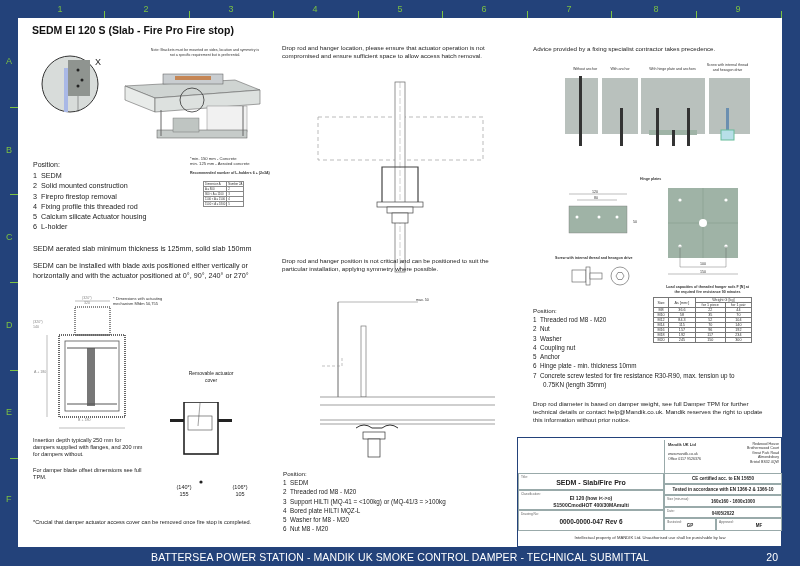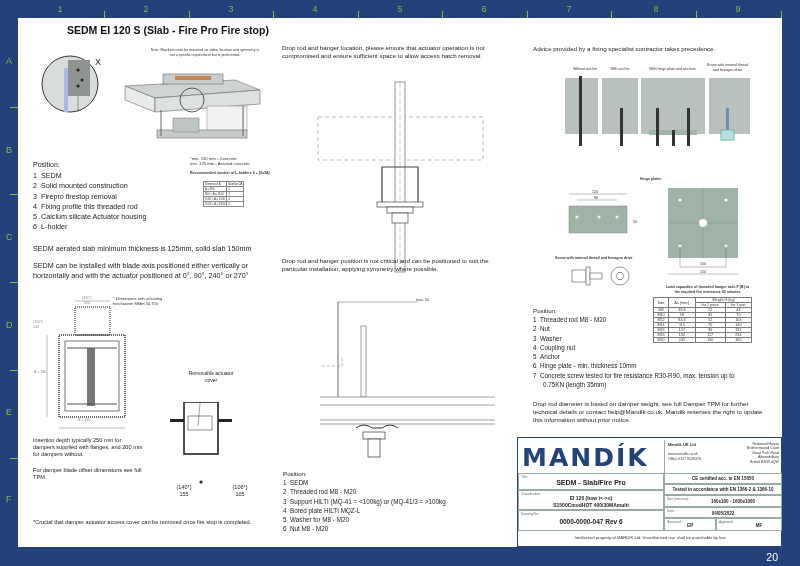--- a/index.html
+++ b/index.html
@@ -7,21 +7,21 @@
   .frame-top { position: absolute; left: 0; top: 0; width: 800px; height: 18px; }
   .col-label { position: absolute; top: 4px; color: #7dc242; font-size: 9px; width: 20px; text-align: center; }
   .col-tick { position: absolute; top: 11px; width: 1px; height: 7px; background: #7dc242; }
   .row-label { position: absolute; left: 6px; color: #7dc242; font-size: 9px; }
   .row-tick { position: absolute; left: 10px; width: 8px; height: 1px; background: #7dc242; }
   .sheet { position: absolute; left: 18px; top: 18px; width: 764px; height: 529px; background: #fff; }
   .footer { position: absolute; left: 0; top: 547px; width: 800px; height: 19px; color: #fff; font-size: 10.5px; }
   .footer .ftitle { position: absolute; left: 0; width: 800px; text-align: center; top: 4px; letter-spacing: 0.1px; }
   .footer .fpage { position: absolute; right: 22px; top: 4px; }
   .t { position: absolute; color: #222; font-size: 7.2px; line-height: 9.5px; }
-  .title { font-weight: bold; font-size: 10.5px; color: #111; margin-left: 35px; }
+  .title { font-weight: bold; font-size: 10.5px; color: #111; }
   .small { font-size: 3.6px; line-height: 4.5px; color: #333; }
   .tiny { font-size: 4.2px; line-height: 5px; color: #333; }
   .list div { font-size: 7.2px; line-height: 10.3px; }
   .list2 div { font-size: 6.3px; line-height: 9.3px; }
   svg { position: absolute; }
   table.load { position: absolute; border-collapse: collapse; font-size: 3.7px; color: #333; }
   table.load td, table.load th { border: 0.5px solid #777; text-align: center; padding: 0 1px; font-weight: normal; height: 5px; }
   table.dims { position: absolute; border-collapse: collapse; font-size: 2.8px; color: #333; }
   table.dims td { border: 0.5px solid #888; padding: 0 1px; height: 4px; }
   .tb { position: absolute; left: 517px; top: 437px; width: 265px; height: 110px; border: 1px solid #23427a; background: #fff; }
@@ -331,21 +331,20 @@
   <div><span>2</span>&nbsp;&nbsp;<span>Nut</span></div>
   <div><span>3</span>&nbsp;&nbsp;<span>Washer</span></div>
   <div><span>4</span>&nbsp;&nbsp;<span>Coupling nut</span></div>
   <div><span>5</span>&nbsp;&nbsp;<span>Anchor</span></div>
   <div style="padding-left:10px;text-indent:-10px"><span>6</span>&nbsp;&nbsp;<span>Hinge plate - min. thickness 10mm</span></div>
   <div style="padding-left:10px;text-indent:-10px;width:215px"><span>7</span>&nbsp;&nbsp;<span>Concrete screw tested for fire resistance R30-R90, max. tension up to 0.75KN (length 35mm)</span></div>
 </div>
 <div class="t" style="left:533px;top:400px;width:240px;font-size:6.2px;line-height:8px">Drop rod diameter is based on damper weight, see full Damper TPM for further technical details or contact help@Mandik.co.uk. Mandik reserves the right to update this information without prior notice.</div>
 
 <div class="tb">
-  <div class="logo">MANDÍK</div>
   <div style="position:absolute;left:146px;top:2px;width:118px;height:33px;border-left:0.5px solid #9aa">
     <div style="position:absolute;left:3px;top:2px;font-size:4px;font-weight:bold;color:#333">Mandik UK Ltd</div>
     <div style="position:absolute;left:3px;top:12px;font-size:3.6px;color:#333">www.mandik.co.uk</div>
     <div style="position:absolute;left:3px;top:17px;font-size:3.6px;color:#333">Office 0117 9526376</div>
     <div style="position:absolute;right:3px;top:2px;font-size:3.6px;line-height:4.4px;color:#333;text-align:right">
       <div>Redwood House</div>
         <div>Brotherswood Court</div>
         <div>Great Park Road</div>
         <div>Almondsbury</div>
         <div>Bristol BS32 4QW</div>
@@ -384,14 +383,15 @@
     <div class="tb-val" style="top:4px;font-size:4.5px">GP</div>
   </div>
   <div class="tb-cell" style="left:198px;top:80px;width:66px;height:13px">
     <div class="tb-lbl">Approved:</div>
     <div class="tb-val" style="top:4px;font-size:4.5px;padding-left:20px">MF</div>
   </div>
   <div style="position:absolute;left:0;top:97px;width:264px;text-align:center;font-size:4.2px;color:#333">Intellectual property of MANDIK Ltd. Unauthorised use shall be punishable by law</div>
 </div>
 
 <div class="footer">
+  <div class="ftitle">BATTERSEA POWER STATION - MANDIK UK SMOKE CONTROL DAMPER - TECHNICAL SUBMITTAL</div>
   <div class="fpage">20</div>
 </div>
 
 </body></html>

